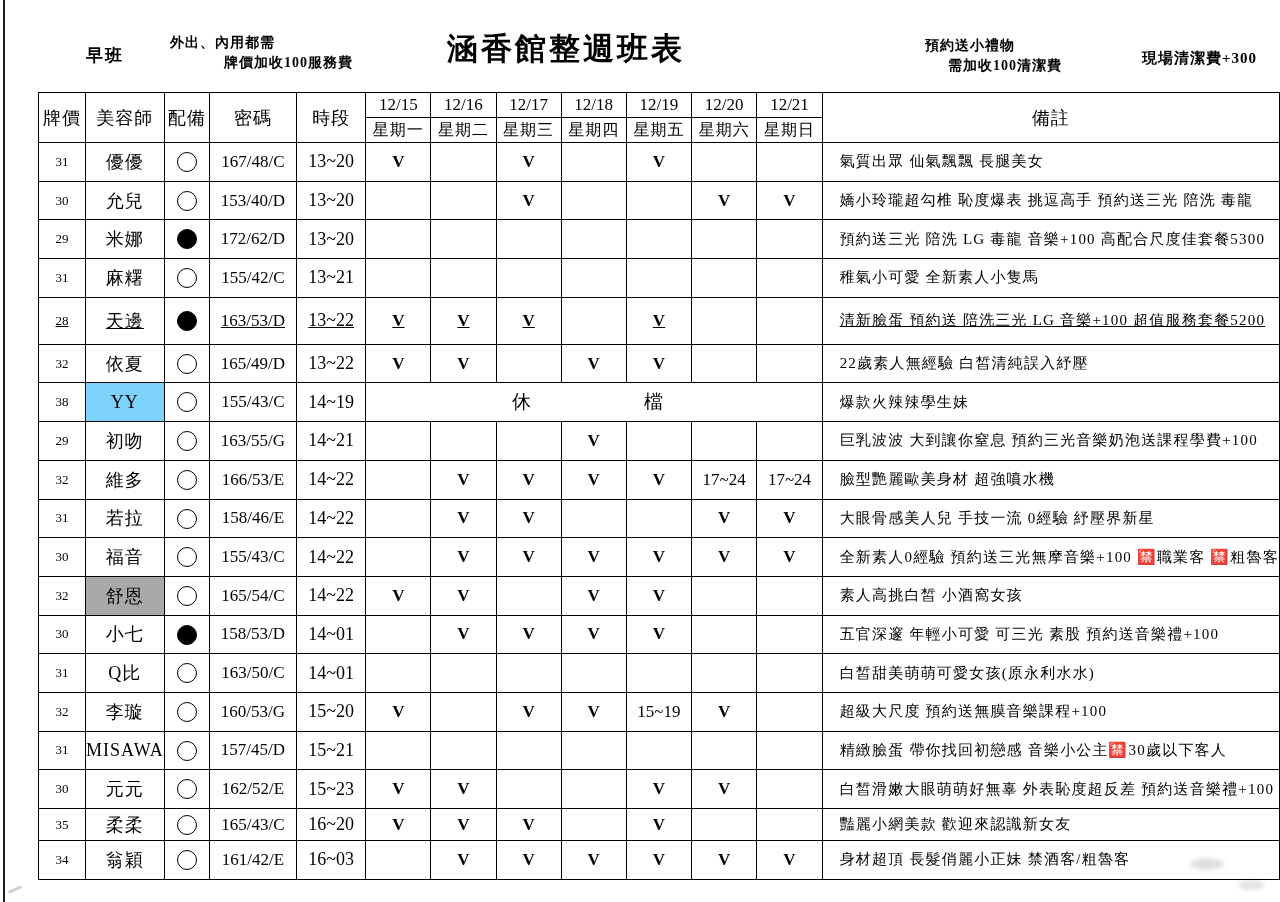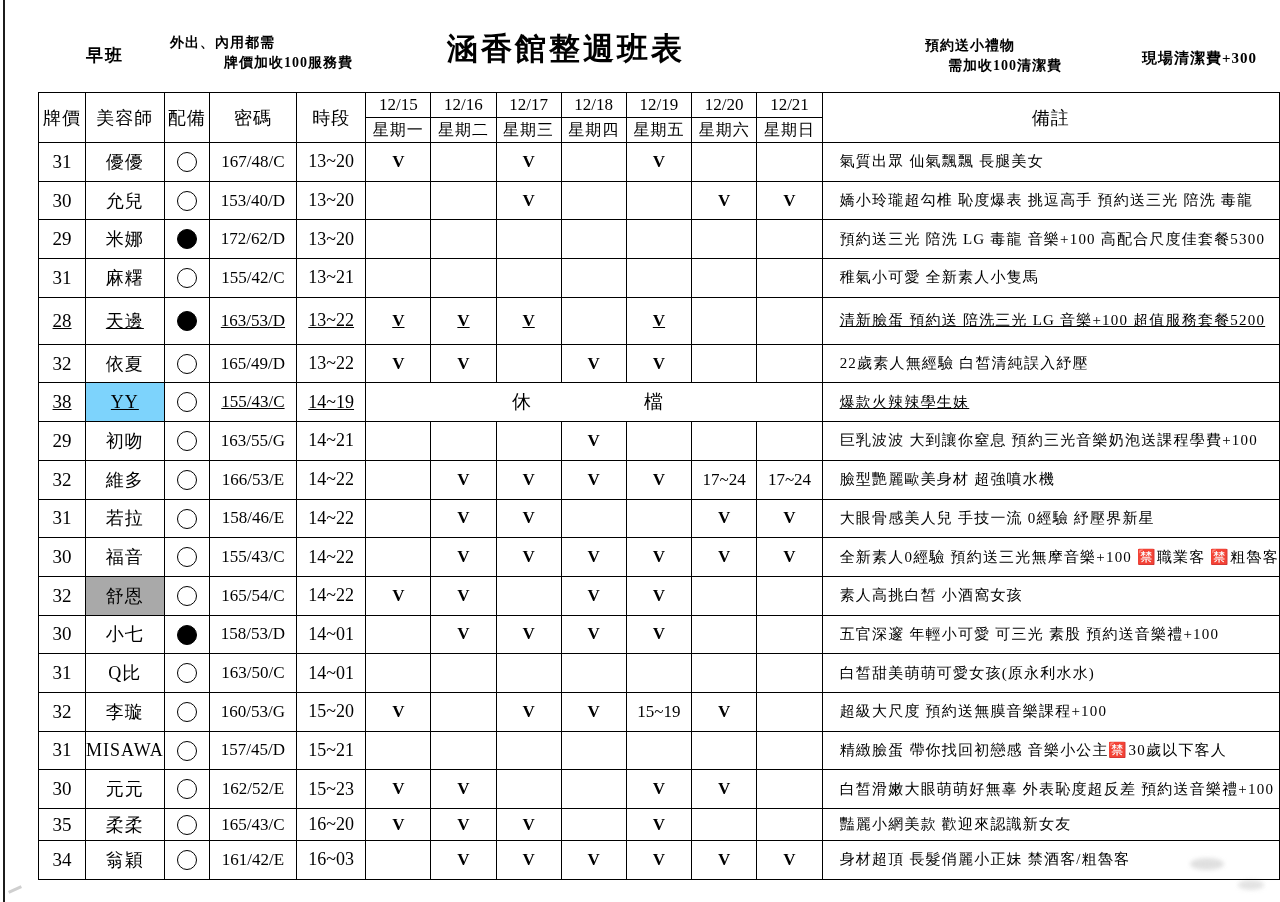--- a/index.html
+++ b/index.html
@@ -18,21 +18,21 @@
   .note-right-2{left:948px;top:57px;font-size:14px;font-weight:bold;letter-spacing:1px;}
   .note-far-right{left:1142px;top:49px;font-size:15px;font-weight:bold;letter-spacing:1px;}
   
   #table-wrap{position:absolute;left:38px;top:92px;}
   table{border-collapse:collapse;table-layout:fixed;}
   td,th{border:1.5px solid #000;padding:0;text-align:center;vertical-align:middle;font-weight:normal;overflow:hidden;}
   thead th{font-size:17px;}
   th.cjk{font-size:18px;letter-spacing:1px;}
   th.date{font-size:17px;height:24px;}
   th.weekday{font-size:16px;height:24px;letter-spacing:1px;font-family:Liberation Serif, serif;}
-  td.price{font-size:19px;}
+  td.price{font-size:13px;}
   td.name{font-size:18px;letter-spacing:1px;}
   td.code{font-size:17px;}
   td.time{font-size:18px;}
   td.day{font-size:17px;}
   span.vmark{font-weight:bold;font-size:17px;}
   td.note{text-align:left;padding-left:17px;font-size:15px;letter-spacing:1.2px;white-space:nowrap;}
   span.dot{display:inline-block;width:20px;height:20px;border-radius:50%;border:1.5px solid #000;box-sizing:border-box;vertical-align:middle;}
   span.dot.filled{background:#000;}
   td.restcell{position:relative;}
   td.restcell span{position:absolute;top:50%;transform:translateY(-50%);font-size:19px;letter-spacing:1px;}
@@ -187,21 +187,21 @@
           <td class="time">13~22</td>
           <td class="day"><span class="vmark">V</span></td>
           <td class="day"><span class="vmark">V</span></td>
           <td class="day"></td>
           <td class="day"><span class="vmark">V</span></td>
           <td class="day"><span class="vmark">V</span></td>
           <td class="day"></td>
           <td class="day"></td>
           <td class="note">22歲素人無經驗 白皙清純誤入紓壓</td>
         </tr>
-        <tr style="height: 38.7px; text-decoration: underline;">
+        <tr style="height: 38.7px;">
           <td class="price">38</td>
           <td class="name" style="background: #7dd3fc;">YY</td>
           <td class="equip"><span class="dot"></span></td>
           <td class="code">155/43/C</td>
           <td class="time">14~19</td>
           <td class="restcell" colspan="7">
             <span class="rest-left">休</span>
             <span class="rest-right">檔</span>
           </td>
           <td class="note">爆款火辣辣學生妹</td>

